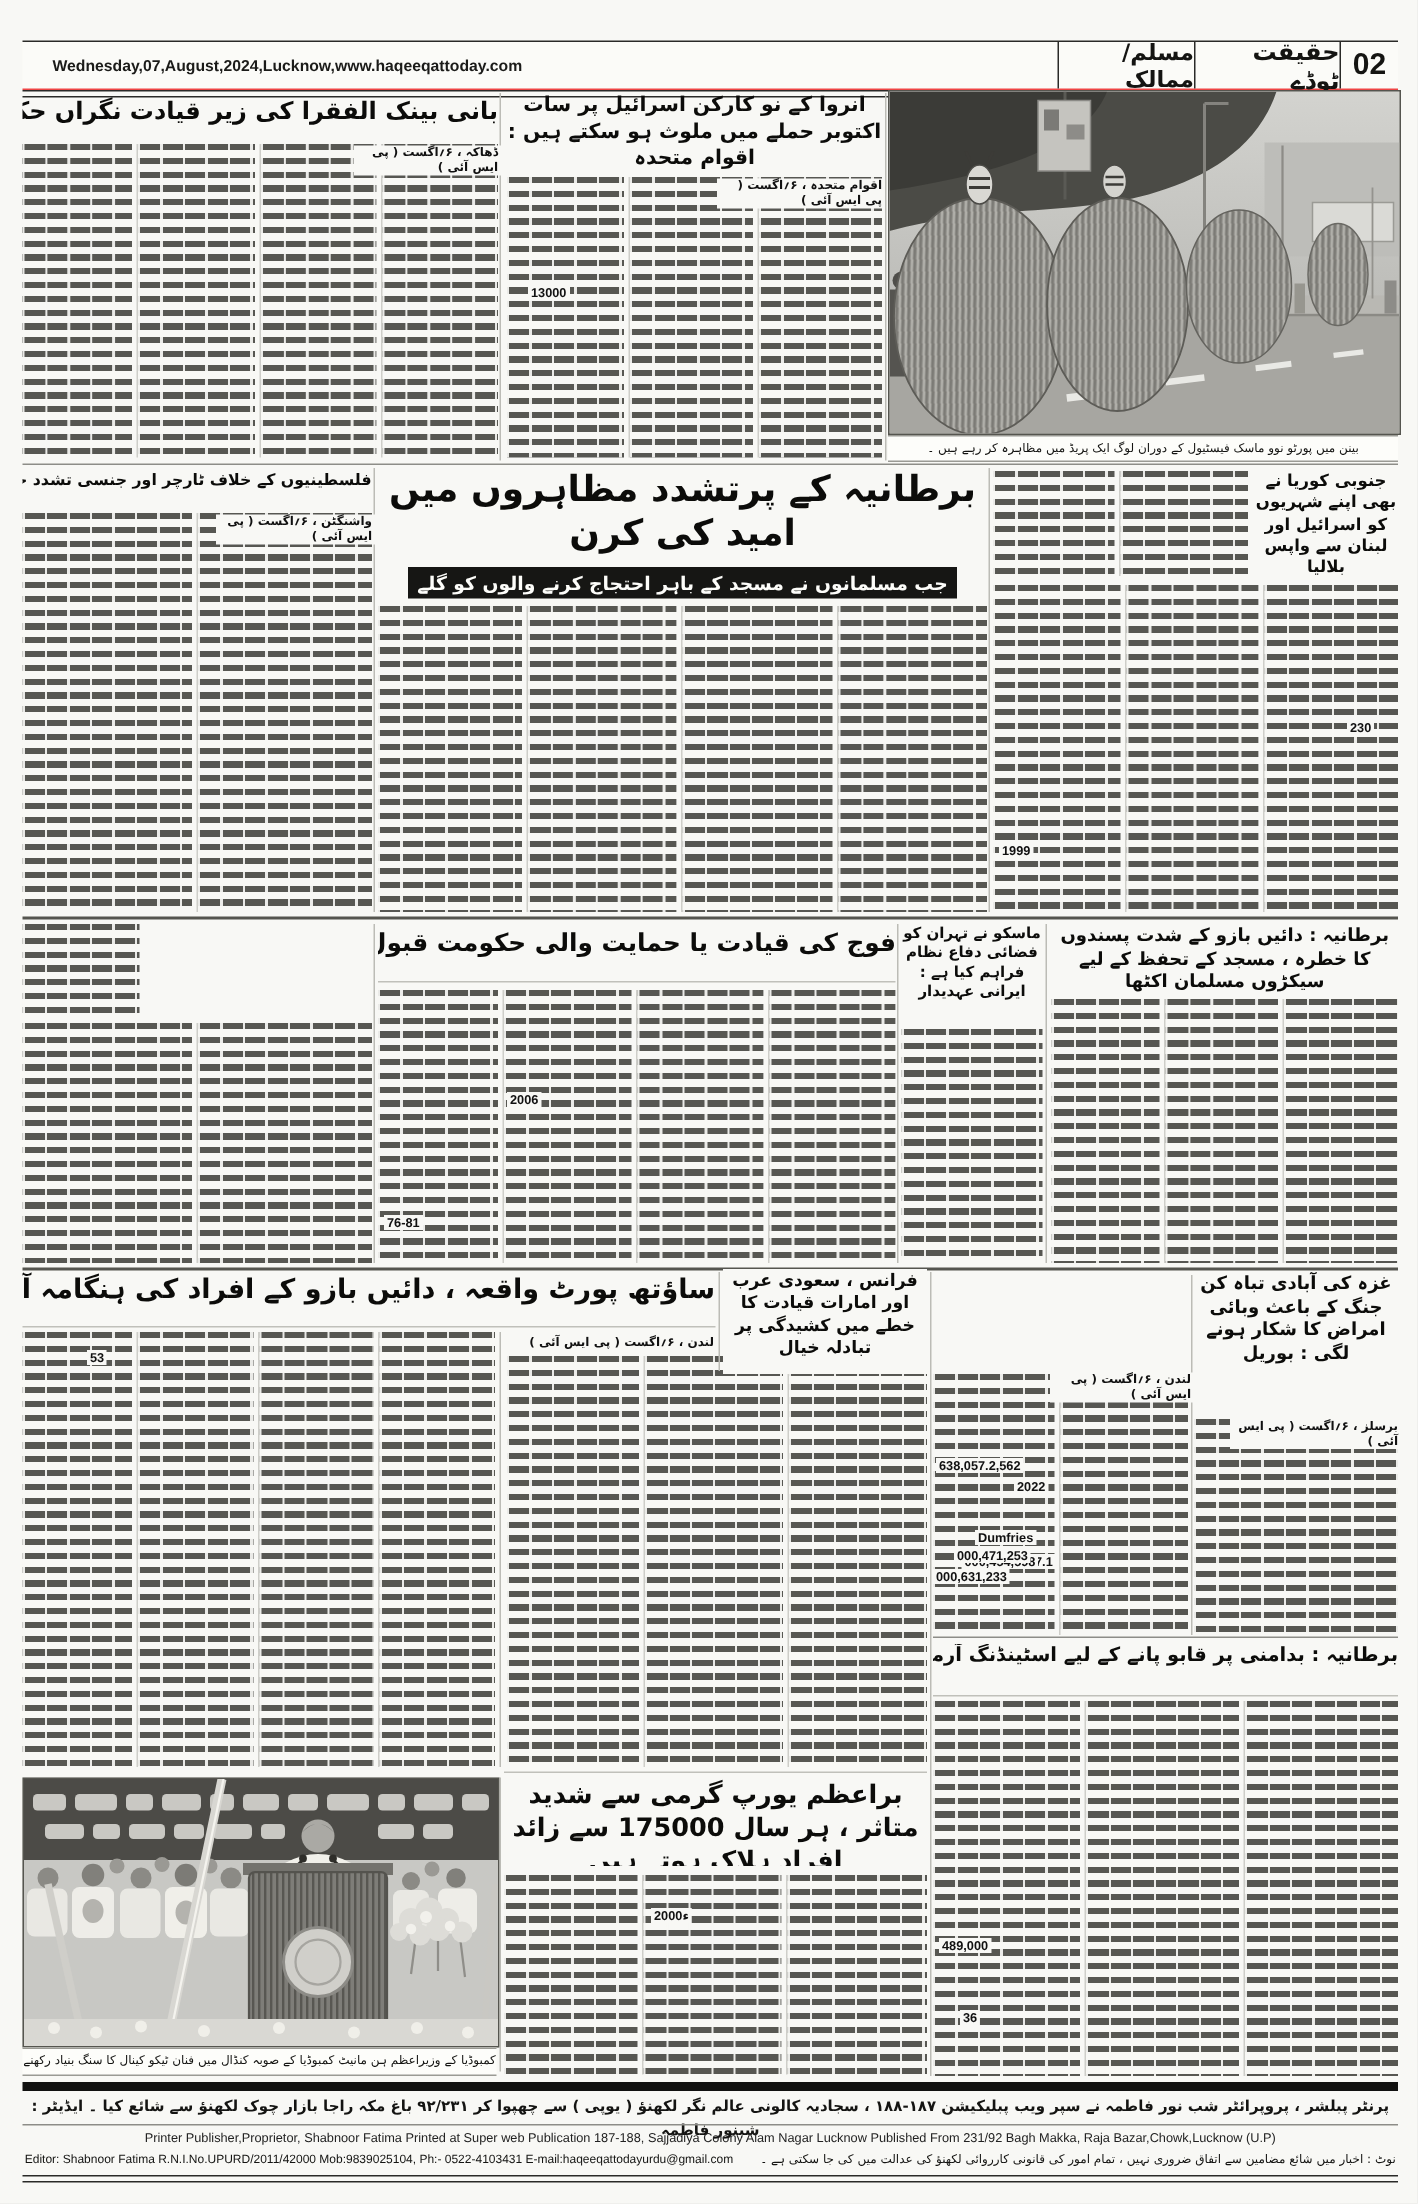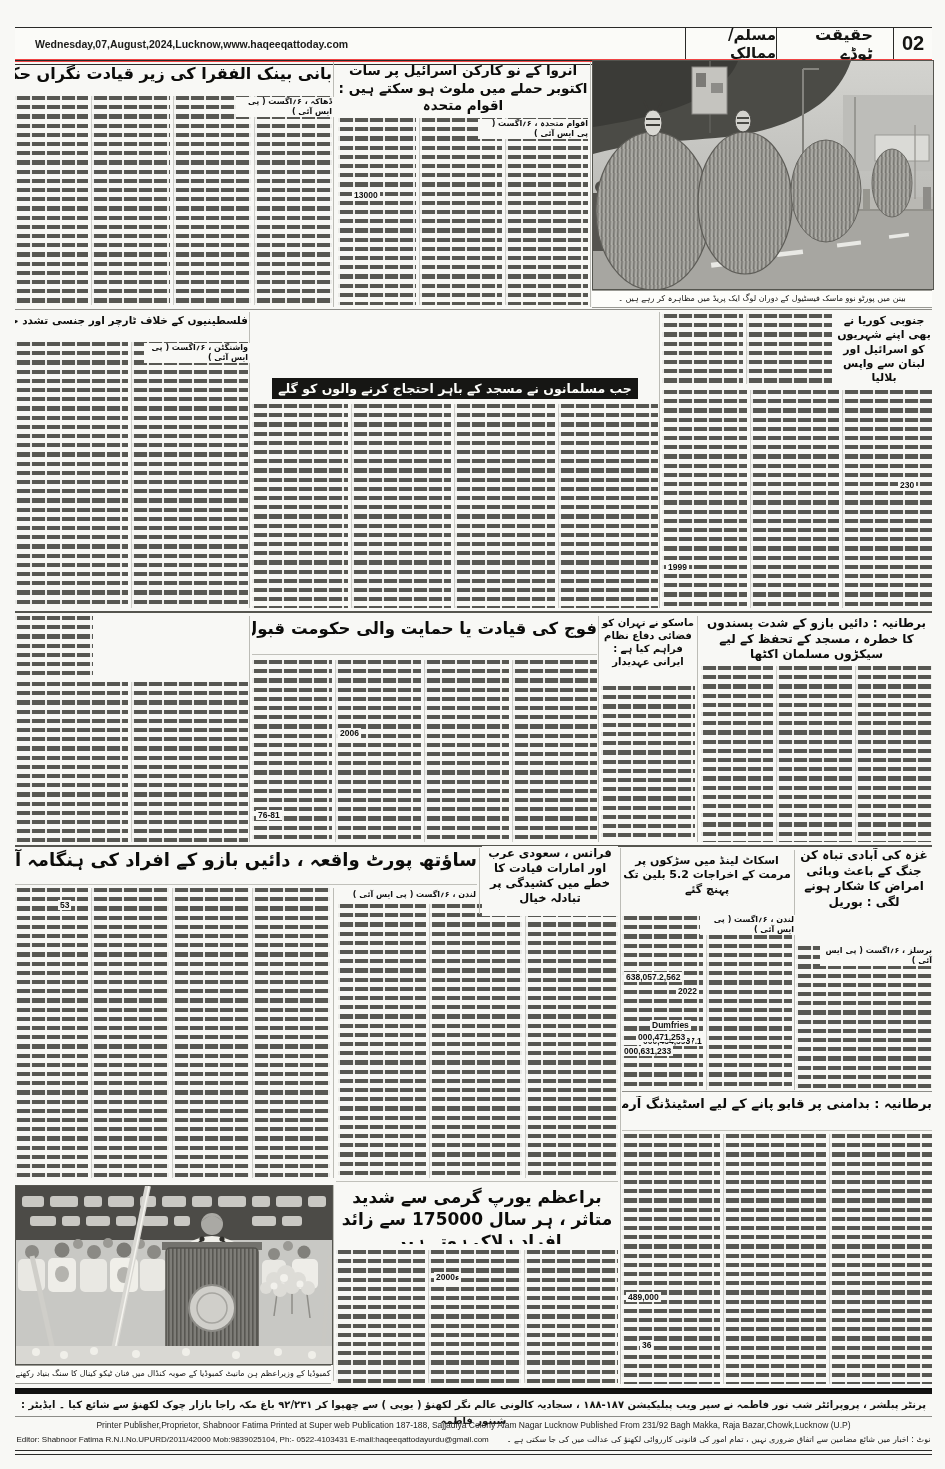--- a/index.html
+++ b/index.html
@@ -1,21 +1,21 @@
 <!DOCTYPE html>
 <html><head>
 <meta charset="utf-8">
 <style>
   html,body{margin:0;padding:0;background:#e8e8e6;}
   #page{position:relative;width:945px;height:1469px;background:#f8f8f5;overflow:hidden;
         font-family:"DejaVu Sans",sans-serif;color:#141412;}
   .abs{position:absolute;}
   .en{font-family:"Liberation Sans","DejaVu Sans",sans-serif;}
   
-  #hdr{display:flex;align-items:stretch;border-top:1.5px solid #2a2a28;border-bottom:3px solid #ef4444;background:#fbfbf8;}
+  #hdr{display:flex;align-items:stretch;border-top:1.5px solid #2a2a28;border-bottom:1px solid #ef4444;background:#fbfbf8;}
   #hdr .dateline-en{flex:1;display:flex;align-items:center;padding-left:20px;font-size:10.5px;font-weight:bold;color:#1b1b19;}
   #hdr .hbox{display:flex;align-items:center;justify-content:center;border-left:1.5px solid #2a2a28;font-weight:bold;direction:rtl;}
   
   .hr{position:absolute;height:1px;background:#8d8d88;}
   .hr.light{background:#c0c0ba;}
   .hr.dark{height:1.5px;background:#55554f;}
   .vl{position:absolute;width:1px;background:#bcbcb6;}
   .blackbar{position:absolute;background:#111110;}
   
   .hl{position:absolute;font-weight:bold;direction:rtl;text-align:center;color:#0c0c0a;
@@ -51,21 +51,21 @@
 </style>
 </head>
 <body>
 
 <div id="page">
 
   <div id="hdr" class="abs" style="left:15px;top:27px;width:917px;height:31px;">
     <div class="dateline-en en">Wednesday,07,August,2024,Lucknow,www.haqeeqattoday.com</div>
     <div class="hbox" style="width:90px;font-size:15px;">مسلم/ممالک</div>
     <div class="hbox" style="width:96px;font-size:16px;">حقیقت ٹوڈے</div>
-    <div class="hbox en" style="width:38px;font-size:20px;direction:ltr;margin-left:20px;">02</div>
+    <div class="hbox en" style="width:38px;font-size:20px;direction:ltr;">02</div>
   </div>
   <div class="dbl abs" style="left:15px;top:60px;width:917px;height:3px;"></div>
 
   <div class="hl nw" style="left:15px;top:64px;width:317px;height:28px;font-size:16px;">بانی بینک الفقرا کی زیر قیادت نگراں حکومت بنانے کا مطالبہ</div>
   <span class="dl" style="left:236px;top:97px;width:94px;">ڈھاکہ ، ۶؍اگست ( پی ایس آئی )</span>
   <div class="cols" style="left:15px;top:96px;width:317px;height:209px;">
       <div class="col tx"></div>
       <div class="col tx"></div>
       <div class="col tx"></div>
       <div class="col tx"></div>
@@ -141,20 +141,21 @@
   <div class="vl" style="left:590px;top:62px;height:245px;"></div>
   <div class="hr" style="left:15px;top:309px;width:917px;"></div>
 
   <div class="hl nw" style="left:15px;top:314px;width:233px;height:22px;font-size:10.5px;">فلسطینیوں کے خلاف ٹارچر اور جنسی تشدد جنگی جرائم ہیں : ایمنسٹی</div>
   <span class="dl" style="left:144px;top:343px;width:102px;">واشنگٹن ، ۶؍اگست ( پی ایس آئی )</span>
   <div class="cols" style="left:15px;top:342px;width:233px;height:266px;">
       <div class="col tx"></div>
       <div class="col tx"></div>
     </div>
 
+  <div class="hl" style="left:252px;top:312px;width:406px;height:62px;font-size:24px;line-height:1.2;">برطانیہ کے پرتشدد مظاہروں میں امید کی کرن</div>
   <div class="subhead-bar" style="left:272px;top:378px;width:366px;height:21px;font-size:12.5px;line-height:21px;">جب مسلمانوں نے مسجد کے باہر احتجاج کرنے والوں کو گلے لگایا</div>
   <div class="cols" style="left:252px;top:404px;width:406px;height:204px;">
       <div class="col tx"></div>
       <div class="col tx"></div>
       <div class="col tx"></div>
       <div class="col tx"></div>
     </div>
 
   <div class="cols" style="left:662px;top:314px;width:170px;height:70px;">
       <div class="col tx"></div>
@@ -216,21 +217,20 @@
   <span class="num" style="left:58px;top:900px;">53</span>
   <span class="dl" style="left:346px;top:890px;width:128px;">لندن ، ۶؍اگست ( پی ایس آئی )</span>
   <div class="cols" style="left:338px;top:904px;width:280px;height:274px;">
       <div class="col tx"></div>
       <div class="col tx"></div>
       <div class="col tx"></div>
     </div>
 
   <div class="hl" style="left:482px;top:846px;width:136px;height:70px;font-size:11.5px;background:#f8f8f5;z-index:2;">فرانس ، سعودی عرب اور امارات قیادت کا خطے میں کشیدگی پر تبادلہ خیال</div>
 
-  <div class="hl" style="left:622px;top:854px;width:170px;height:56px;font-size:11px;">اسکاٹ لینڈ میں سڑکوں پر مرمت کے اخراجات 5.2 بلین تک پہنچ گئے</div>
   <span class="dl" style="left:700px;top:915px;width:92px;">لندن ، ۶؍اگست ( پی ایس آئی )</span>
   <div class="cols" style="left:622px;top:916px;width:170px;height:174px;">
       <div class="col tx"></div>
       <div class="col tx"></div>
     </div>
   <span class="num" style="left:624px;top:972px;">638,057.2,562</span>
   <span class="num" style="left:676px;top:986px;">2022</span>
   <span class="num" style="left:688px;top:1036px;">7.1</span>
   <span class="num" style="left:641px;top:1008px;margin-top:28px;">000,454,598</span>
   <span class="num" style="left:650px;top:1020px;">Dumfries</span>

